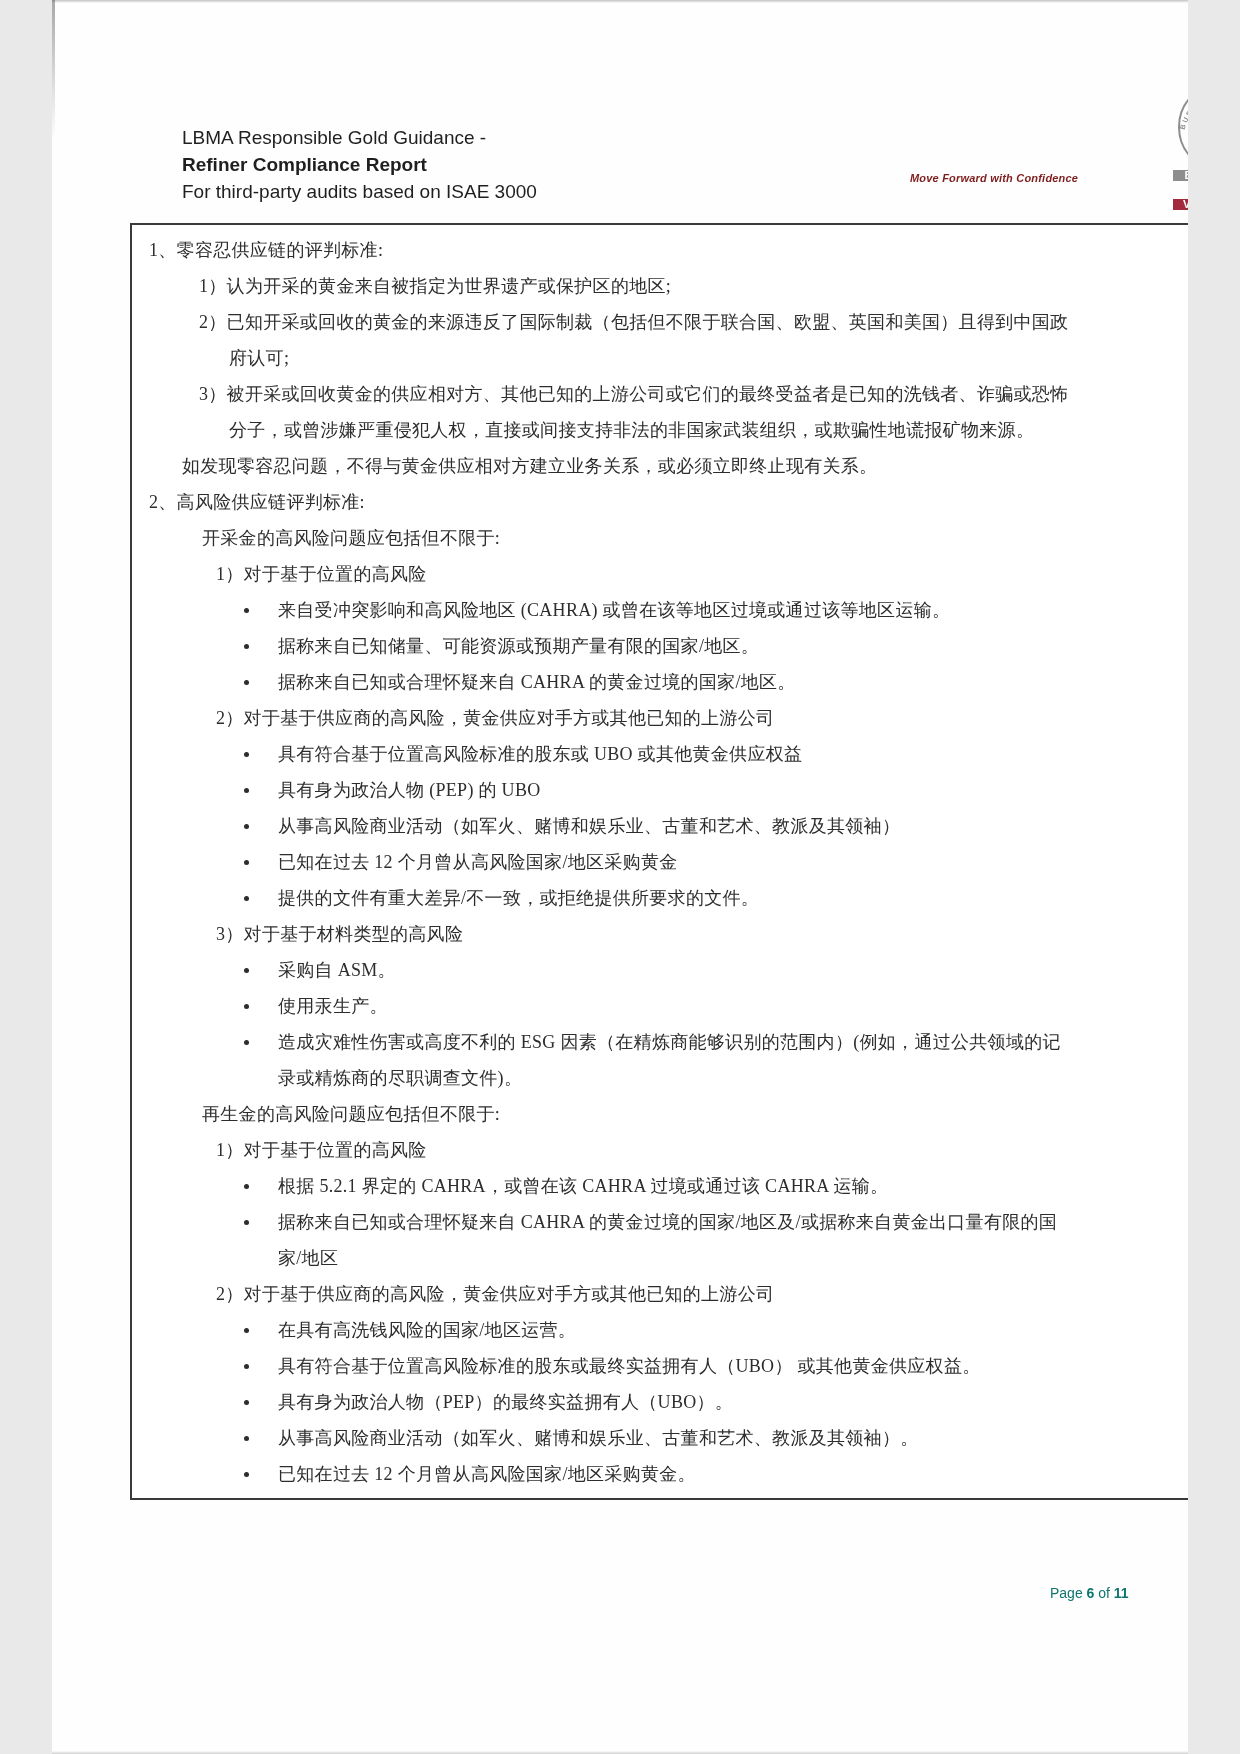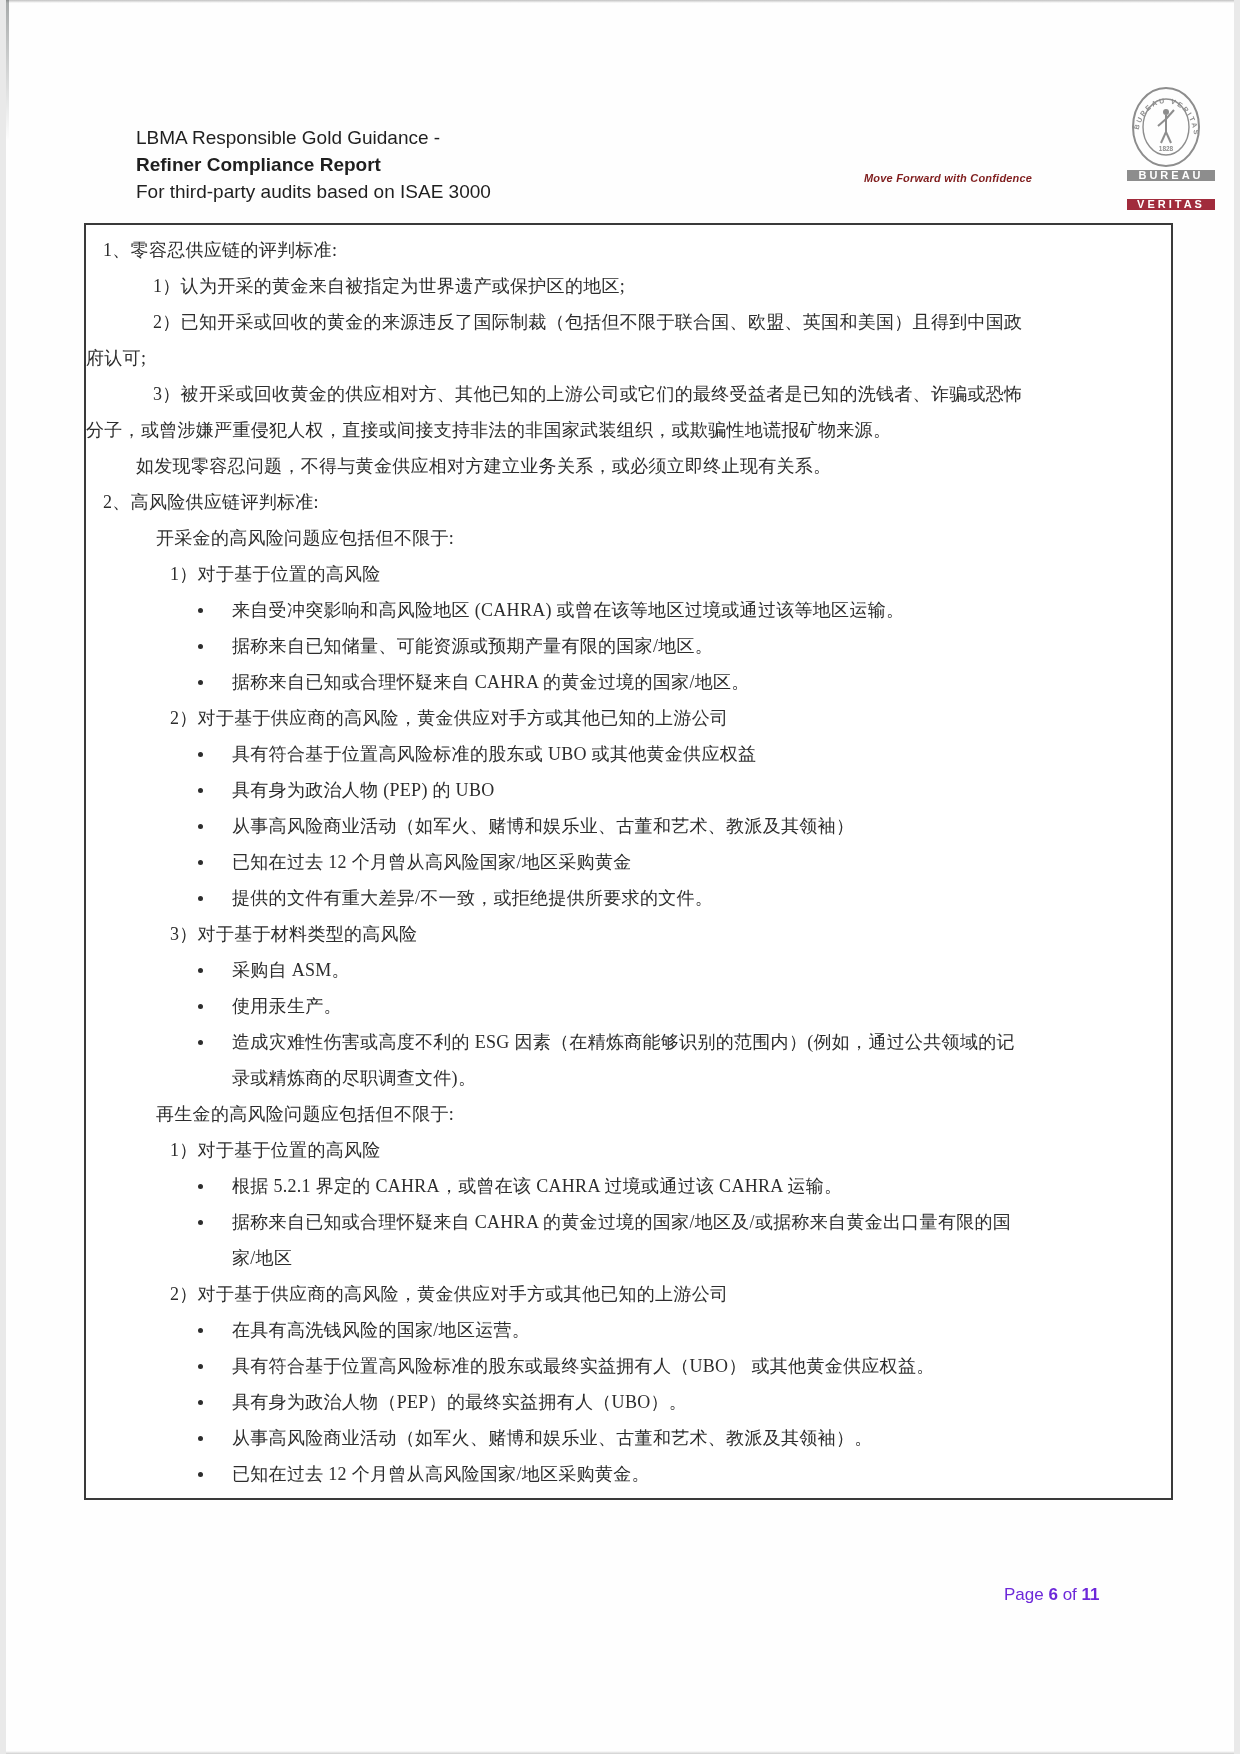--- a/index.html
+++ b/index.html
@@ -1,17 +1,17 @@
 <!DOCTYPE html>
 <html><head>
 <meta charset="utf-8">
 <style>
   html,body{margin:0;padding:0;background:#e9e9e9;}
   .page{
-    position:relative;width:1228px;height:1754px;margin:0 auto;
+    position:relative;width:1136px;height:1754px;margin:0 auto;
     background:#fefefe;overflow:hidden;
     font-family:"Liberation Sans","DejaVu Sans",sans-serif;
   }
   
   .edge-top{position:absolute;left:0;top:0;width:100%;height:3px;
     background:linear-gradient(180deg,rgba(120,120,120,.45),rgba(255,255,255,0));}
   .edge-left{position:absolute;left:0;top:0;width:3px;height:140px;
     background:linear-gradient(180deg,rgba(95,100,100,.55),rgba(255,255,255,0));}
   .edge-bottom{position:absolute;left:0;bottom:0;width:100%;height:3px;
     background:linear-gradient(0deg,rgba(150,150,150,.45),rgba(255,255,255,0));}
@@ -38,31 +38,31 @@
   }
   .line{
     font-family:"Liberation Serif","DejaVu Serif",serif;
     font-size:18px;line-height:36px;color:#2d2d2d;
     letter-spacing:.3px;white-space:nowrap;position:relative;
   }
   .l0{padding-left:17px;}
   .l1{padding-left:50px;}
   .intro{padding-left:70px;}
   .num{padding-left:67px;}
-  .numc{}
+  .numc{padding-left:97px;}
   .num2{padding-left:84px;}
   .bul{padding-left:146px;}
   .bulc{padding-left:146px;}
   .bul .dot{
     position:absolute;left:112px;top:16px;width:5px;height:5px;border-radius:50%;
     background:#2d2d2d;
   }
 
   
-  .footer{position:absolute;left:998px;top:1585px;font-size:17px;color:#6d28d9;white-space:nowrap;}
+  .footer{position:absolute;left:998px;top:1585px;font-size:14px;color:#0f766e;white-space:nowrap;}
   .footer b{font-weight:700;}
 </style>
 </head>
 <body>
 
 <div class="page">
 
   <div class="edge-top"></div>
   <div class="edge-left"></div>
   <div class="edge-bottom"></div>

